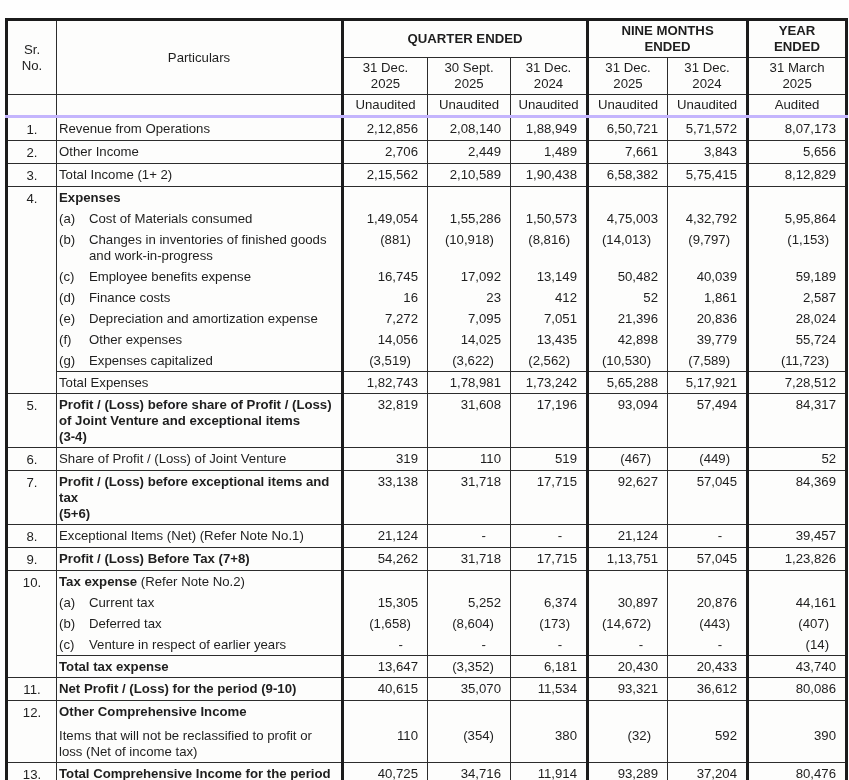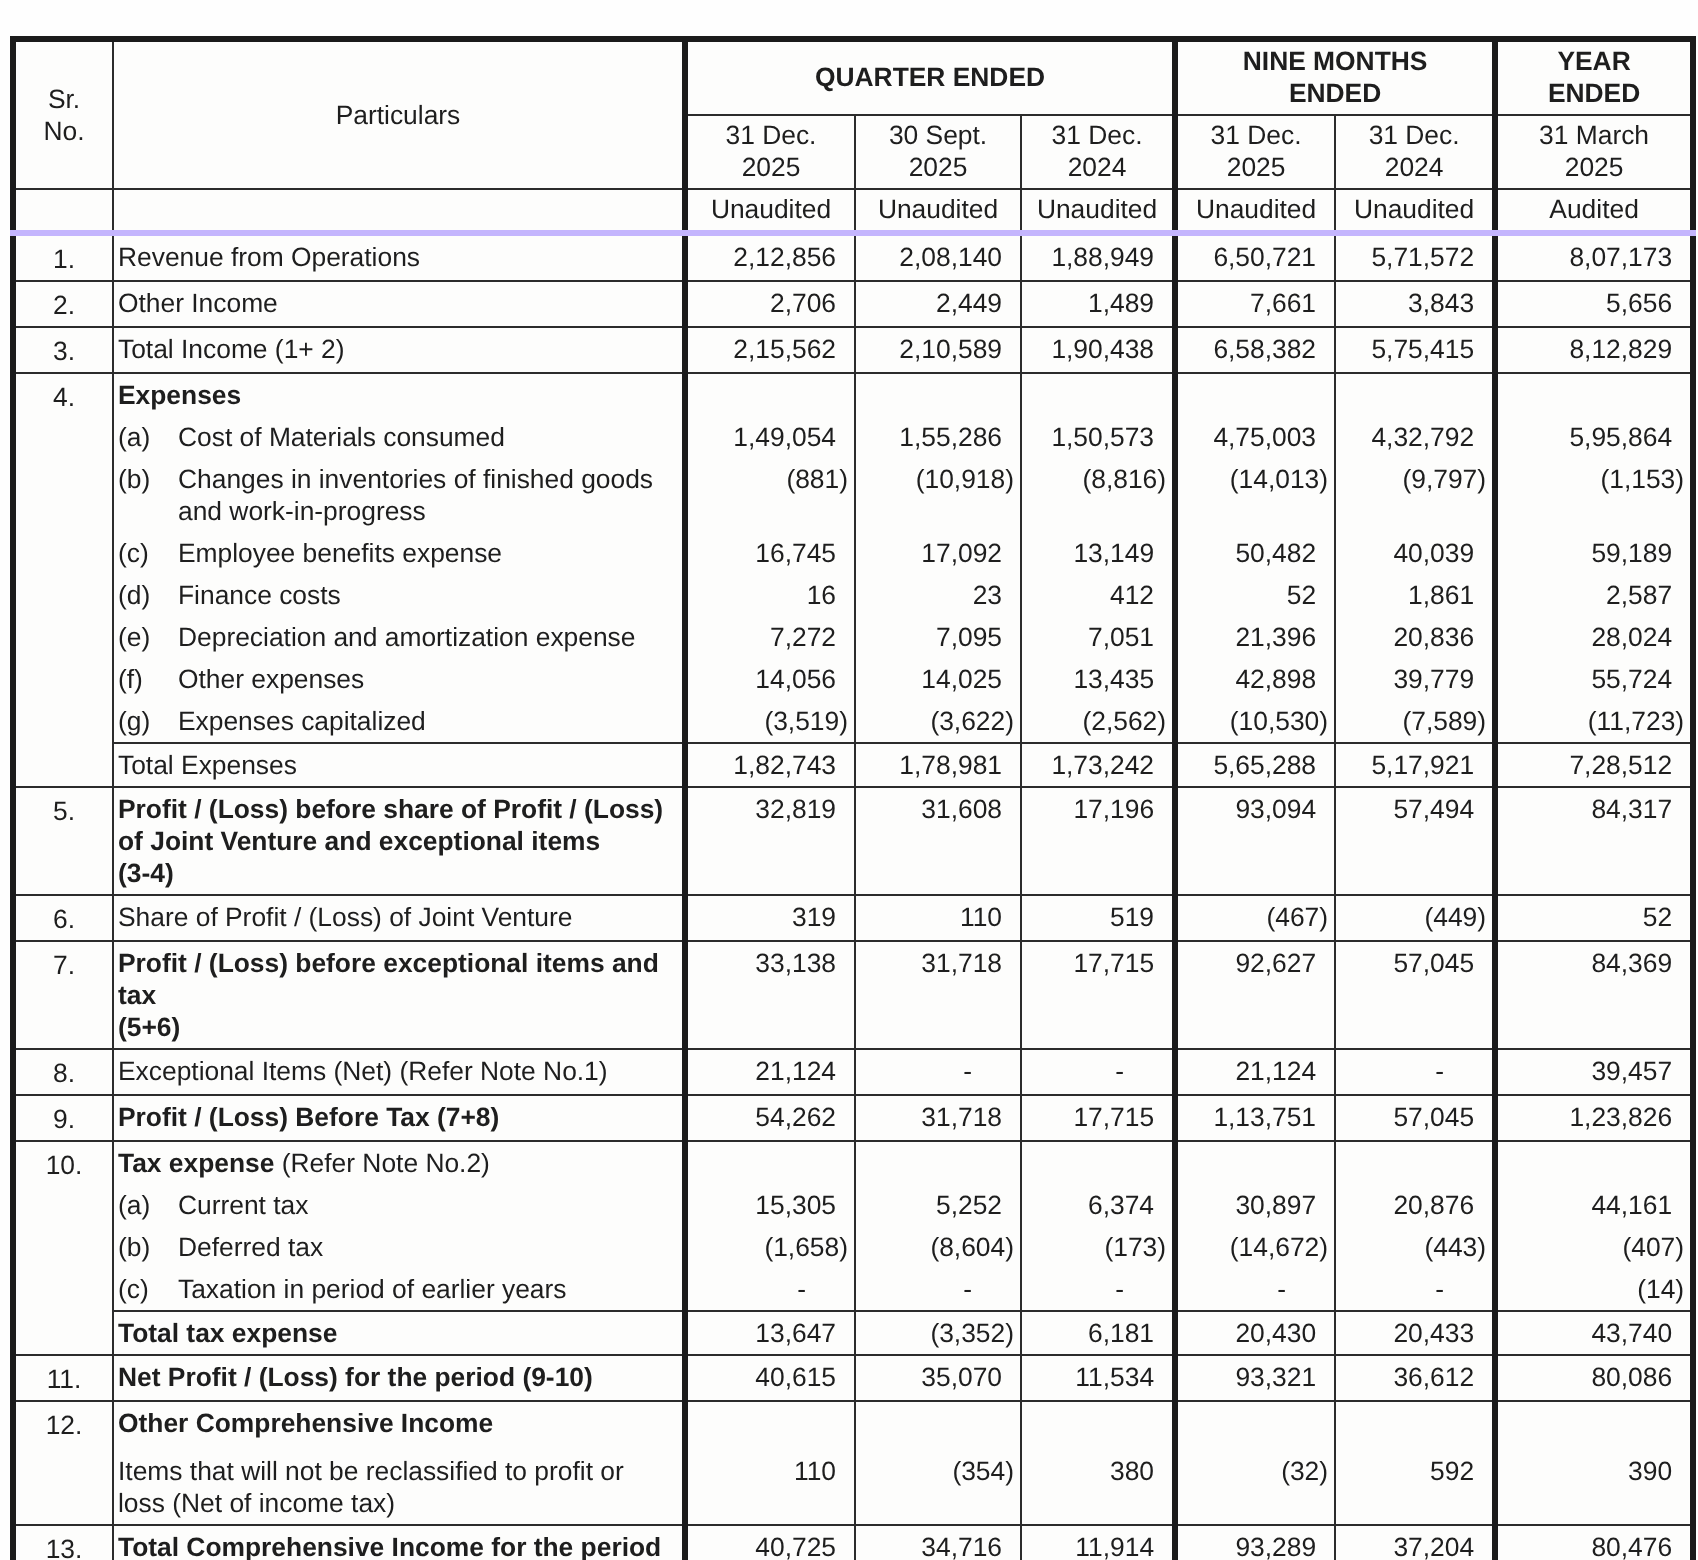--- a/index.html
+++ b/index.html
@@ -46,21 +46,21 @@
     border-bottom:3px solid #c4b5fd;
   }
   
   .srCell{text-align:center;padding-top:4px;}
   .lbl{padding-left:2px;padding-right:4px;}
   .lbl.bold, .bold{font-weight:bold;}
   .lbl .sfx{font-weight:normal;}
   .subline{position:relative;padding-left:30px;}
   .subline .pfx{position:absolute;left:0;top:0;}
   .num{text-align:right;padding-right:9px;}
-  .num.neg{padding-right:3px;}
+  .num.neg{padding-right:16px;}
   .num.dash{padding-right:24px;}
   .padTop td{padding-top:6px;}
 </style>
 </head>
 <body>
 
 <div class="sheet">
   <div class="units-note">(₹ IN LAKHS)</div>
 
   <table class="fin">
@@ -332,21 +332,21 @@
           </td>
           <td class="num neg bL3">(1,658)</td>
           <td class="num neg">(8,604)</td>
           <td class="num neg">(173)</td>
           <td class="num neg bL3">(14,672)</td>
           <td class="num neg">(443)</td>
           <td class="num neg bL3">(407)</td>
         </tr>
         <tr class="noTop">
           <td class="lbl">
-            <div class="subline"><span class="pfx">(c)</span><span>Taxation in period of earlier years</span></div>
+            <div class="subline"><span class="pfx">(c)</span><span>Venture in respect of earlier years</span></div>
           </td>
           <td class="num dash bL3">-</td>
           <td class="num dash">-</td>
           <td class="num dash">-</td>
           <td class="num dash bL3">-</td>
           <td class="num dash">-</td>
           <td class="num neg bL3">(14)</td>
         </tr>
         <tr>
           <td class="lbl bold"><span>Total tax expense</span></td>

